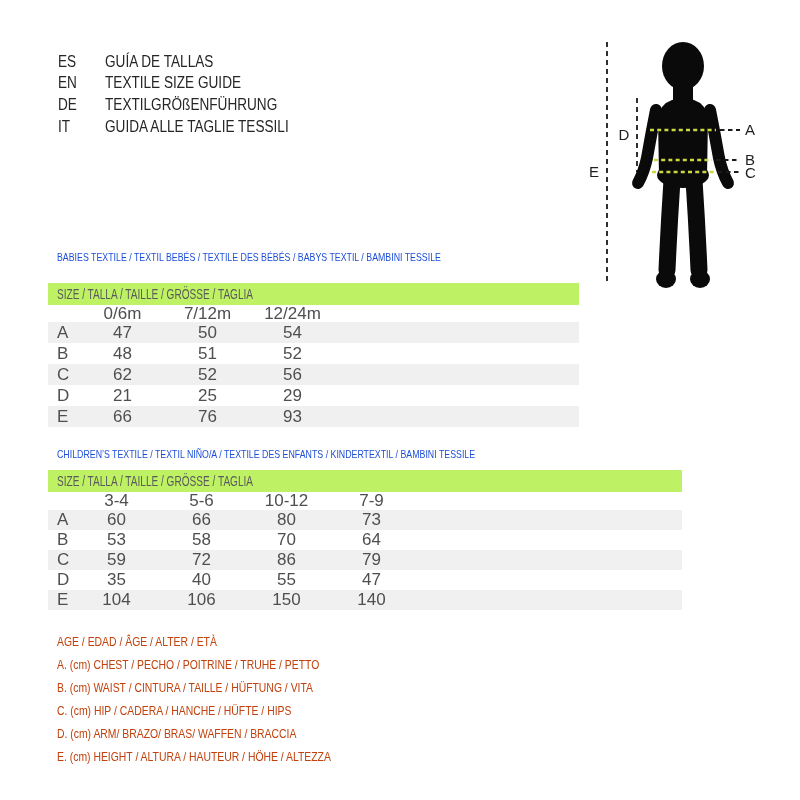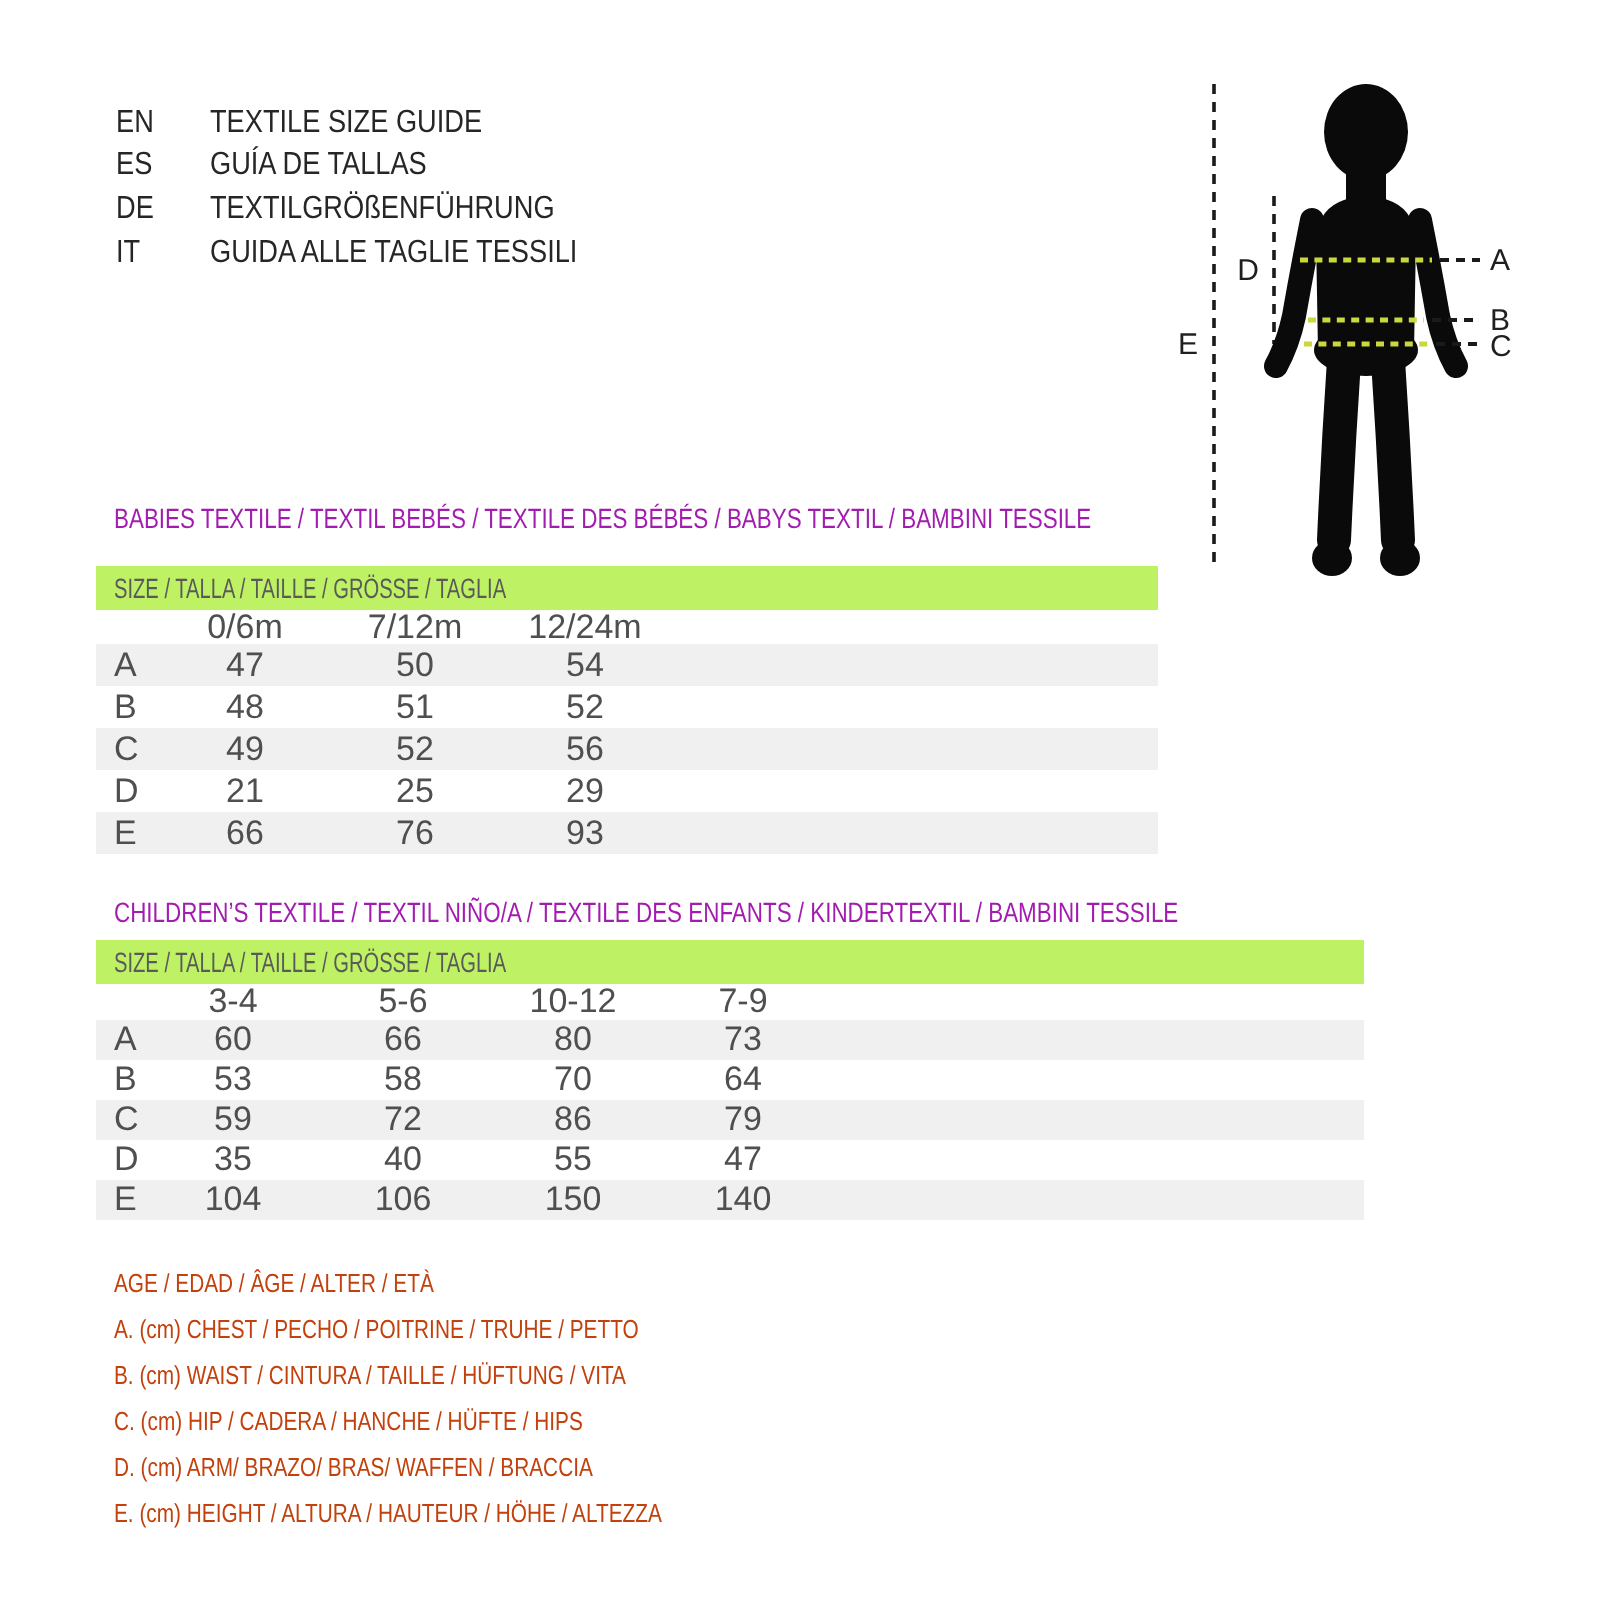--- a/index.html
+++ b/index.html
@@ -16,21 +16,21 @@
   .lang-block{position:absolute;left:58px;top:51px;}
   .lang-row{display:flex;height:21.6px;align-items:center;font-size:16px;color:#262626;}
   .lang-code{width:47px;flex:0 0 47px;}
 
   
   .figure{position:absolute;left:580px;top:20px;width:220px;height:280px;}
   .figure svg{display:block;width:220px;height:280px;}
   .figure text{font-family:"Liberation Sans", sans-serif;font-size:15px;fill:#1f1f1f;}
 
   
-  .section-title{position:absolute;left:57px;font-size:14px;color:#a21caf;}
+  .section-title{position:absolute;left:57px;font-size:11px;color:#1d4ed8;}
 
   
   .sg-table{position:absolute;left:48px;}
   .gray-bar{height:22px;background:#bef264;color:#5a5a5a;font-size:14px;line-height:22px;padding-left:9px;box-sizing:border-box;}
   .col-row,.data-row{display:flex;align-items:center;font-size:17px;color:#4f4f4f;}
   .cell-letter{box-sizing:border-box;padding-left:9px;}
   .cell-val{width:85px;flex:0 0 85px;text-align:center;}
   .striped{background:#f0f0f0;}
 
   .babies-table{top:283px;width:531px;}
@@ -47,26 +47,26 @@
   .legend{position:absolute;left:57px;top:630px;font-size:13px;color:#c2410c;}
   .legend-line{height:23px;line-height:23px;}
 </style>
 </head>
 <body>
 
 <div class="page">
 
   <div class="lang-block">
     <div class="lang-row">
+      <span class="lang-code cond85">ES</span>
+      <span class="cond85">GUÍA DE TALLAS</span>
+    </div>
+    <div class="lang-row">
       <span class="lang-code cond85">EN</span>
       <span class="cond85">TEXTILE SIZE GUIDE</span>
-    </div>
-    <div class="lang-row">
-      <span class="lang-code cond85">ES</span>
-      <span class="cond85">GUÍA DE TALLAS</span>
     </div>
     <div class="lang-row">
       <span class="lang-code cond85">DE</span>
       <span class="cond85">TEXTILGRÖßENFÜHRUNG</span>
     </div>
     <div class="lang-row">
       <span class="lang-code cond85">IT</span>
       <span class="cond85">GUIDA ALLE TAGLIE TESSILI</span>
     </div>
   </div>
@@ -129,21 +129,21 @@
       <span class="cell-val">54</span>
     </div>
     <div class="data-row">
       <span class="cell-letter">B</span>
       <span class="cell-val">48</span>
       <span class="cell-val">51</span>
       <span class="cell-val">52</span>
     </div>
     <div class="data-row striped">
       <span class="cell-letter">C</span>
-      <span class="cell-val">49</span>
+      <span class="cell-val">62</span>
       <span class="cell-val">52</span>
       <span class="cell-val">56</span>
     </div>
     <div class="data-row">
       <span class="cell-letter">D</span>
       <span class="cell-val">21</span>
       <span class="cell-val">25</span>
       <span class="cell-val">29</span>
     </div>
     <div class="data-row striped">

